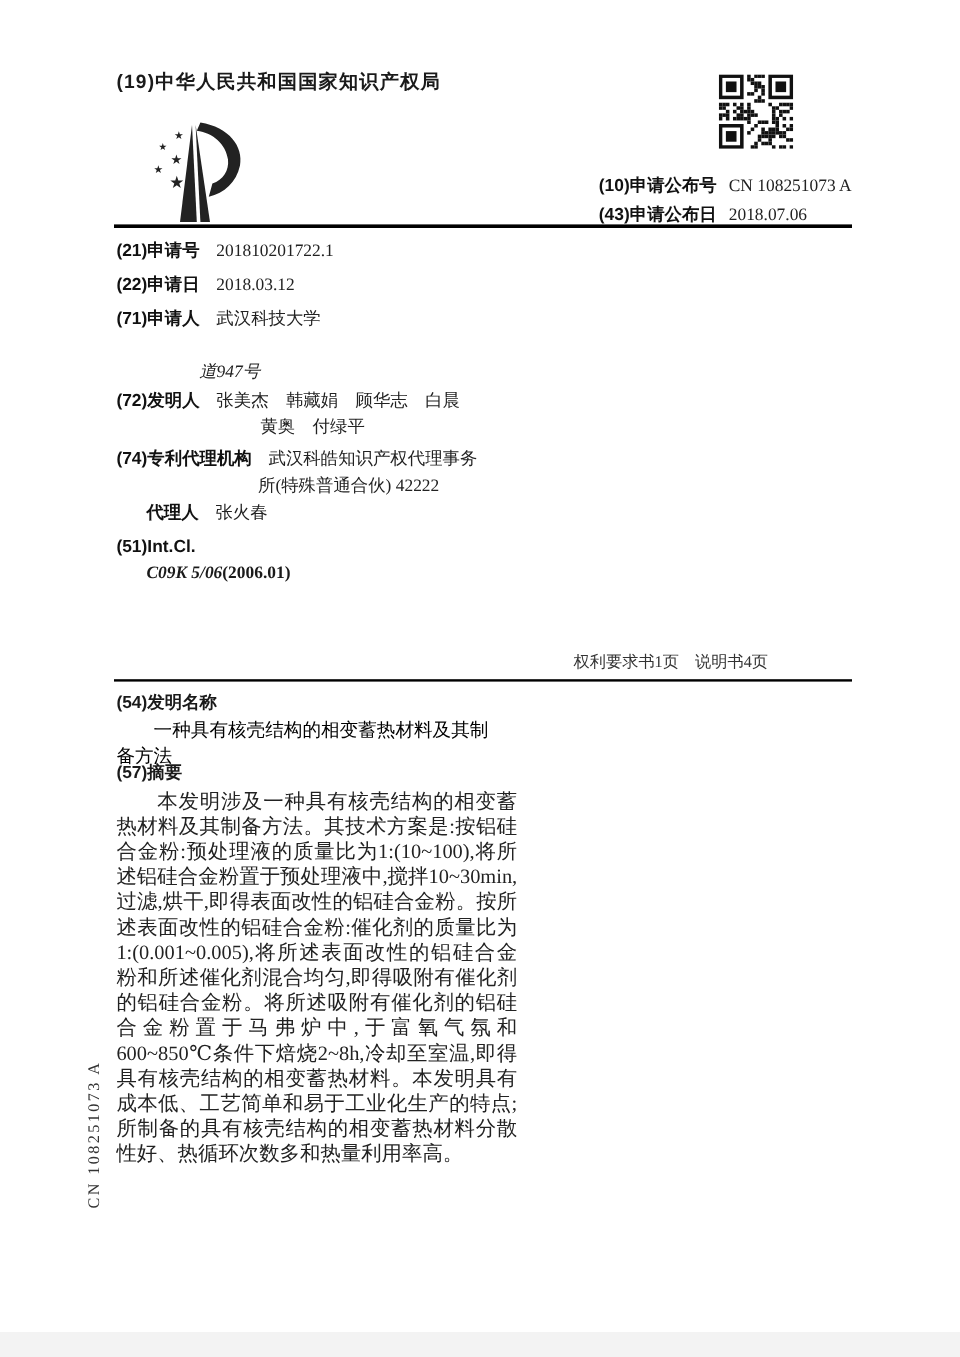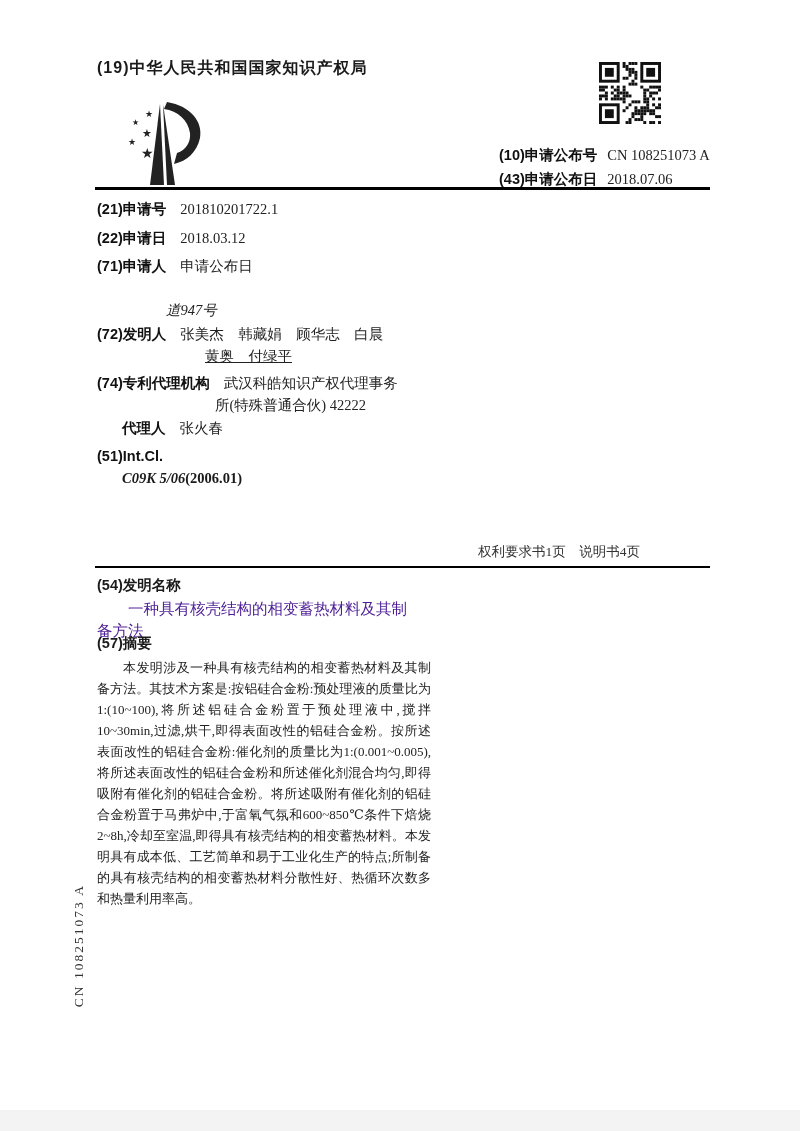--- a/index.html
+++ b/index.html
@@ -11,22 +11,22 @@
   .abs{position:absolute;}
   .lbl{font-family:"Liberation Sans","DejaVu Sans",sans-serif;font-weight:700;font-size:14.5px;color:#111;}
   .val{font-family:"Liberation Serif","DejaVu Serif",serif;font-size:14.5px;color:#222;}
   .row{position:absolute;white-space:nowrap;line-height:17px;}
   .row .val{margin-left:10px;}
   .office{font-family:"Liberation Sans","DejaVu Sans",sans-serif;font-weight:700;font-size:16px;letter-spacing:1px;}
   .doc-type{font-family:"Liberation Sans","DejaVu Sans",sans-serif;font-weight:700;font-size:27px;letter-spacing:2px;}
   .rule{position:absolute;background:#000;}
   .pages-note{font-size:13.5px;color:#333;text-align:right;}
   .sec-label{font-family:"Liberation Sans","DejaVu Sans",sans-serif;font-weight:700;font-size:14.5px;}
-  .title-text{font-size:15.5px;line-height:22px;text-indent:2em;color:#4c1d95;}
-  .abstract-text{font-size:13px;line-height:21px;text-align:justify;text-indent:2em;color:#222;}
+  .title-text{font-size:15.5px;line-height:22px;text-indent:2em;color:#000000;}
+  .abstract-text{font-size:17px;line-height:21px;text-align:justify;text-indent:2em;color:#222;}
   .intcl-code{font-style:italic;font-weight:700;font-size:14.5px;}
   .intcl-ver{font-size:14.5px;font-weight:bold;}
   .side-code{
     font-size:13.5px;letter-spacing:2px;color:#333;text-align:center;
     transform:rotate(-90deg);transform-origin:center;white-space:nowrap;
   }
   .logo-star{position:absolute;color:#222;line-height:1;font-family:"DejaVu Sans",sans-serif;}
   .qr-box{width:62px;height:62px;}
 </style>
 </head>
@@ -195,32 +195,32 @@
     <span class="val">201810201722.1</span>
   </div>
 
   <div class="row" style="left:97px;top:229px;">
     <span class="lbl">(22)申请日</span>
     <span class="val">2018.03.12</span>
   </div>
 
   <div class="row" style="left:97px;top:257px;">
     <span class="lbl">(71)申请人</span>
-    <span class="val">申请公布日</span>
+    <span class="val">武汉科技大学</span>
   </div>
   <div class="row" style="left:166px;top:301px;font-style:italic;">
     <span class="val" style="margin-left:0;">道947号</span>
   </div>
 
   <div class="row" style="left:97px;top:325px;">
     <span class="lbl">(72)发明人</span>
     <span class="val">张美杰　韩藏娟　顾华志　白晨</span>
   </div>
   <div class="row" style="left:205px;top:347px;">
-    <span class="val" style="margin-left:0;text-decoration:underline;">黄奥　付绿平</span>
+    <span class="val" style="margin-left:12px;">黄奥　付绿平</span>
   </div>
 
   <div class="row" style="left:97px;top:374px;">
     <span class="lbl">(74)专利代理机构</span>
     <span class="val">武汉科皓知识产权代理事务</span>
   </div>
   <div class="row" style="left:215px;top:396px;">
     <span class="val" style="margin-left:0;">所(特殊普通合伙) 42222</span>
   </div>
   <div class="row" style="left:122px;top:419px;">

